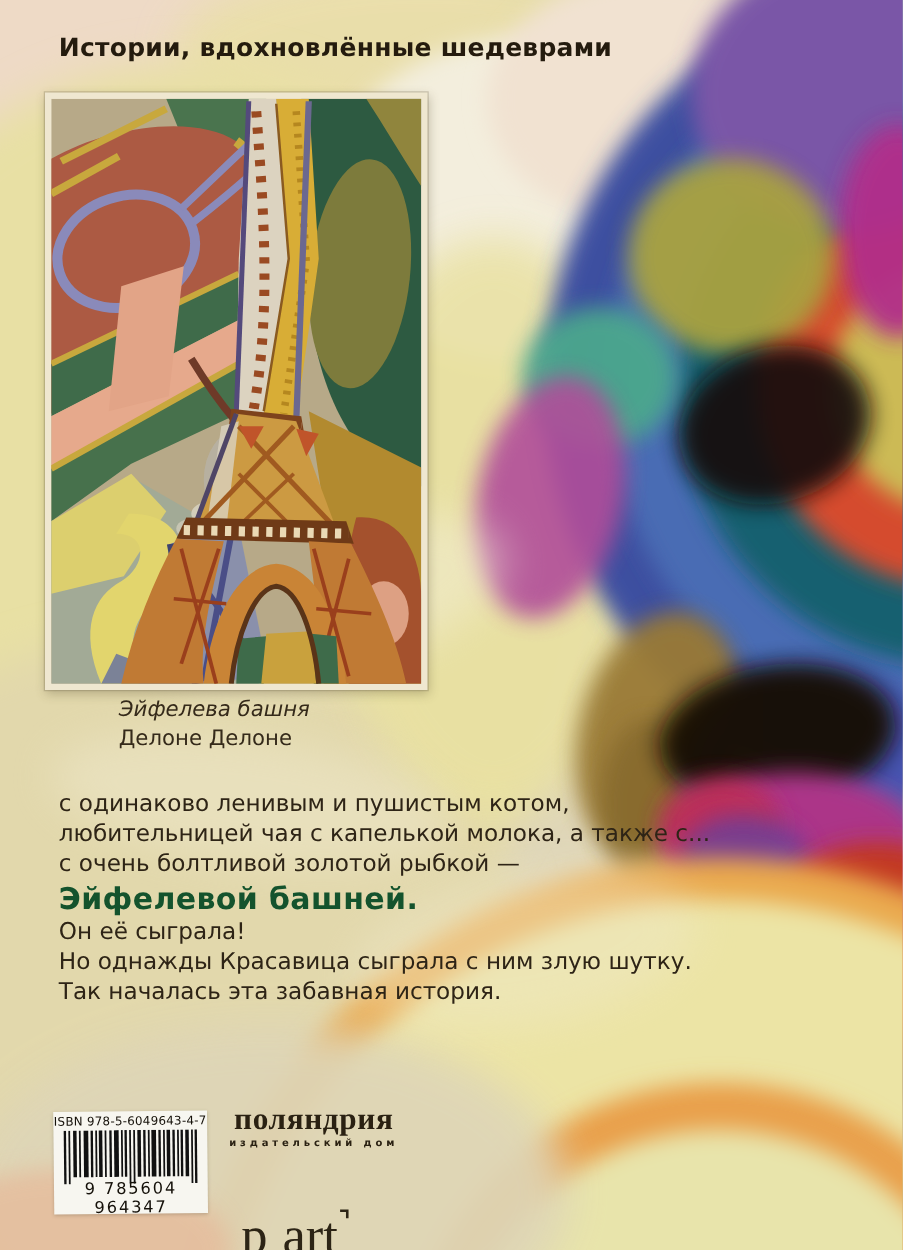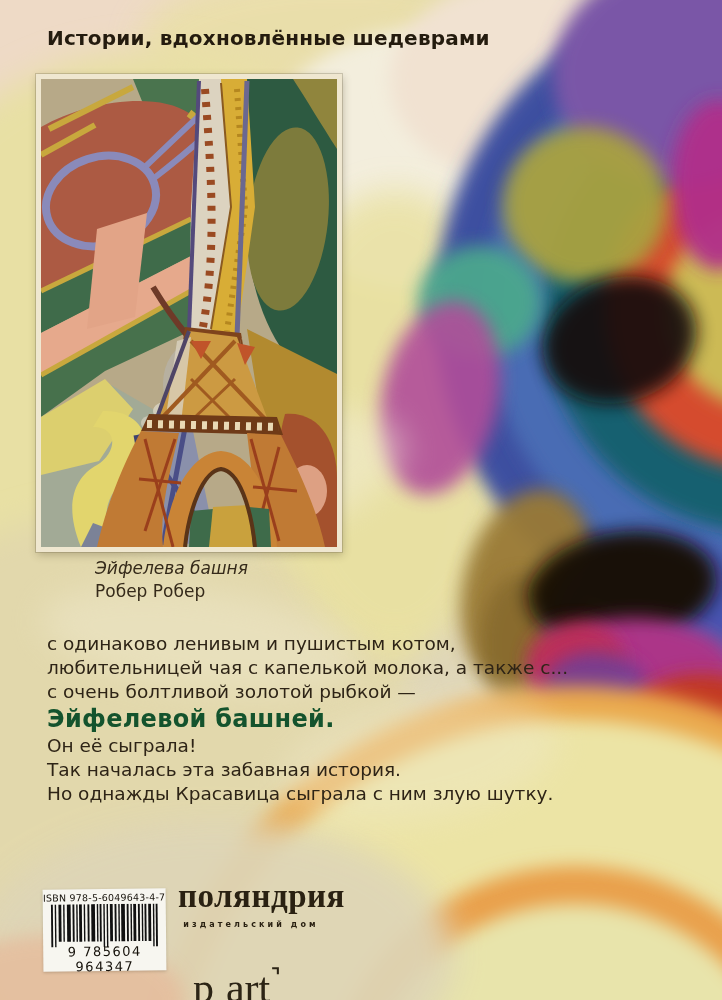--- a/index.html
+++ b/index.html
@@ -43,24 +43,24 @@
   .barcode-box .isbn{font-size:9.5px;letter-spacing:.2px;margin-top:3px;color:#15110a;}
   .barcode-box svg{display:block;margin:1px auto 0 auto;}
   .barcode-box .digits{font-size:13px;letter-spacing:1.5px;margin-top:-3px;color:#15110a;}
 
   .publisher{
     position:absolute;left:178px;top:884px;width:146px;text-align:center;
     color:#2a2112;
   }
   .publisher .name{
     font-family:"Liberation Serif","DejaVu Serif",serif;
-    font-size:33px;font-weight:bold;letter-spacing:.5px;line-height:24px;
+    font-size:25px;font-weight:bold;letter-spacing:.5px;line-height:24px;
   }
   .publisher .sub{
-    font-size:8px;font-weight:bold;letter-spacing:3.1px;margin-top:12px;white-space:nowrap;
+    font-size:8px;font-weight:bold;letter-spacing:3.1px;margin-top:2px;white-space:nowrap;
   }
 
   .imprint{
     position:absolute;left:193px;top:964px;
     font-family:"Liberation Serif","DejaVu Serif",serif;
     font-size:42px;color:#2c2415;letter-spacing:0;
   }
   .imprint .br{font-size:19px;font-weight:bold;}
   .imprint .br.low{vertical-align:-4px;margin:0 1px 0 2px;}
   .imprint .br.high{vertical-align:20px;margin-left:1px;}
@@ -205,31 +205,31 @@
 
       <polygon points="150,432 172,430 170,468 148,468" fill="#3e6b4a"></polygon>
       <polygon points="208,428 228,430 230,468 210,468" fill="#3e6b4a"></polygon>
       <polygon points="172,428 208,426 212,468 168,468" fill="#c9a13d"></polygon>
       <path d="M144,468 C148,430 162,392 180,390 C198,392 210,428 214,468" fill="none" stroke="#5a3418" stroke-width="4"></path>
     </svg>
   </figure>
 
   <div class="caption">
     <div class="t">Эйфелева башня</div>
-    <div>Робер Робер</div>
+    <div>Делоне Делоне</div>
   </div>
 
   <div class="blurb">
     <p>с одинаково ленивым и пушистым котом,</p>
     <p>любительницей чая с капелькой молока, а также с...</p>
     <p>с очень болтливой золотой рыбкой —</p>
     <p class="hl">Эйфелевой башней.</p>
     <p>Он её сыграла!</p>
+    <p>Но однажды Красавица сыграла с ним злую шутку.</p>
     <p>Так началась эта забавная история.</p>
-    <p>Но однажды Красавица сыграла с ним злую шутку.</p>
   </div>
 
   <div class="barcode-box">
     <div class="isbn">ISBN 978-5-6049643-4-7</div>
     <svg width="113" height="43" viewBox="0 0 114 46">
       <rect x="0" y="0" width="2" height="46" fill="#111"></rect>
       <rect x="4" y="0" width="1.5" height="46" fill="#111"></rect>
       <rect x="8" y="0" width="3" height="40" fill="#111"></rect>
       <rect x="13" y="0" width="1.5" height="40" fill="#111"></rect>
       <rect x="17" y="0" width="4" height="40" fill="#111"></rect>

